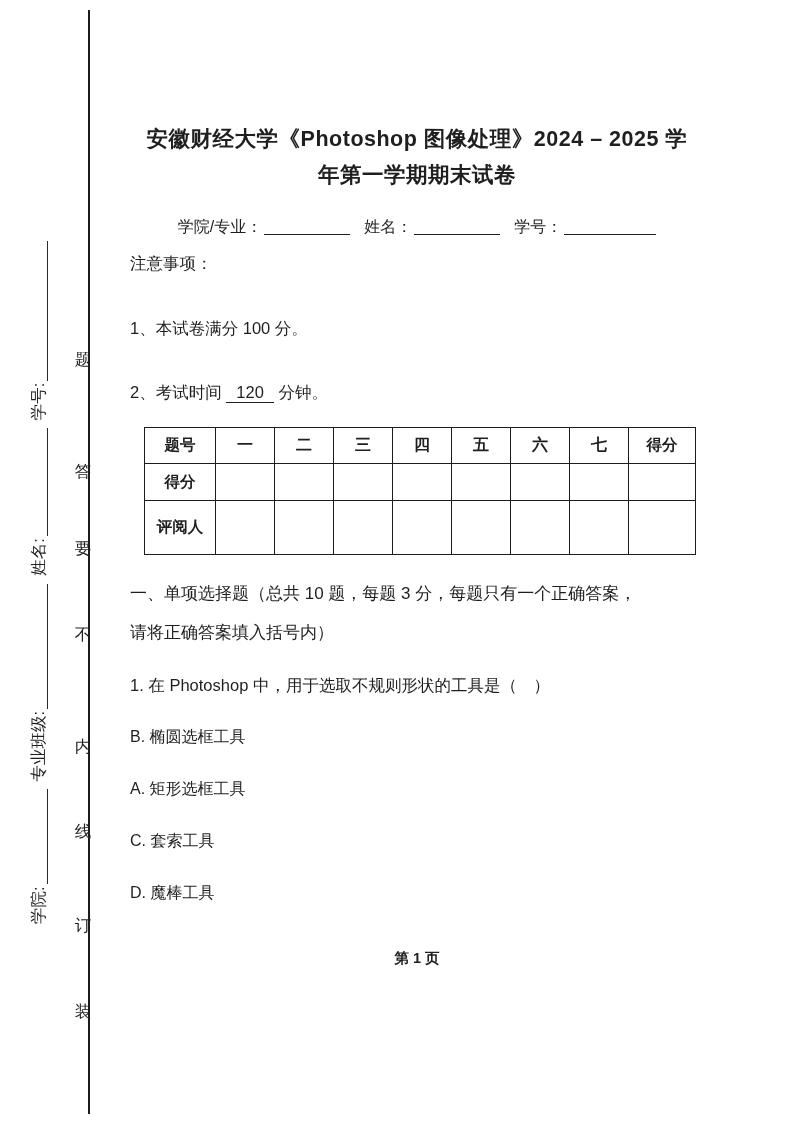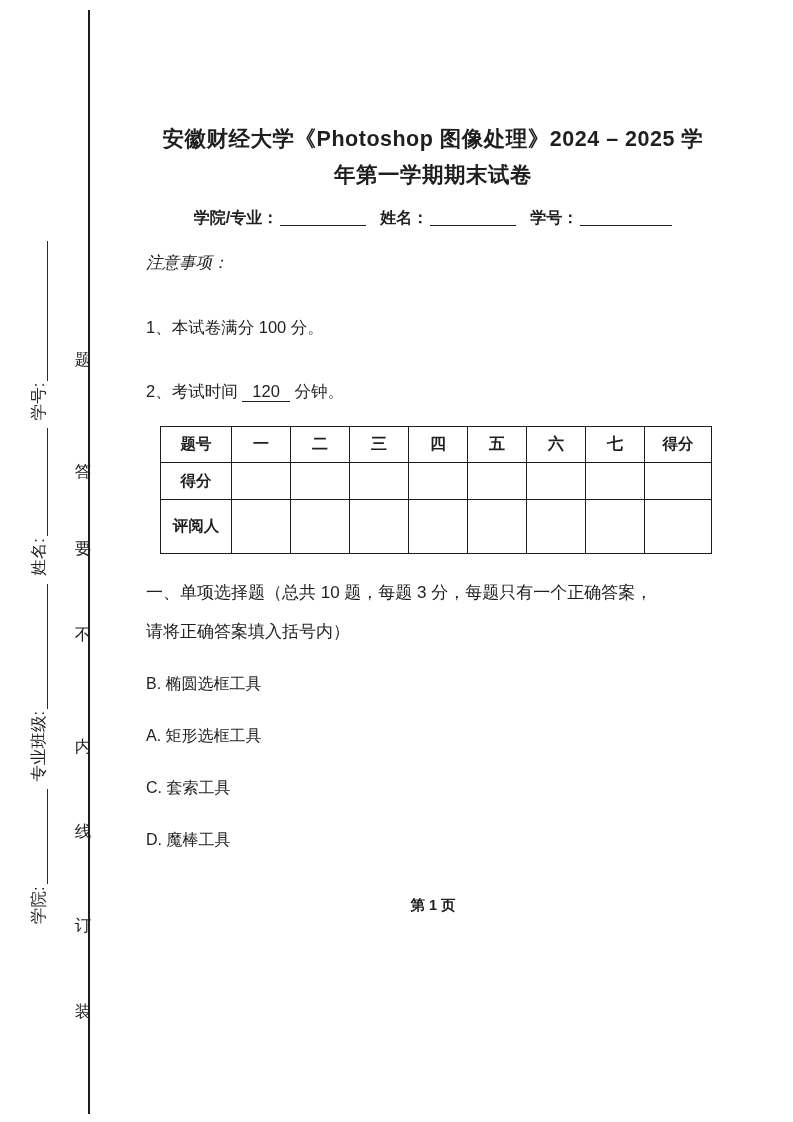--- a/index.html
+++ b/index.html
@@ -17,29 +17,29 @@
     display:flex; align-items:center; font-size:16.5px; white-space:nowrap;
   }
   .vfield { display:inline-flex; align-items:flex-end; margin-right:4px; }
   .vblank { display:inline-block; height:16px; border-bottom:1.5px solid #2a2a2a; margin:0 4px 2px 2px; }
   .vb1 { width:95px; } .vb2 { width:125px; } .vb3 { width:108px; } .vb4 { width:140px; }
 
   
   .bchar { position:absolute; left:72px; width:22px; text-align:center; font-size:16.5px; }
 
   
-  .main { position:absolute; left:146px; top:126px; width:574px; line-height:1; }
+  .main { position:absolute; left:130px; top:126px; width:574px; line-height:1; }
   .title { font-size:21.5px; font-weight:bold; text-align:center; line-height:26px; letter-spacing:0.5px; }
   .title2 { margin-top:10px; }
 
-  .info-row { margin-top:21px; display:flex; justify-content:center; align-items:flex-end; font-weight:bold; font-size:16px; }
+  .info-row { margin-top:30px; display:flex; justify-content:center; align-items:flex-end; font-weight:normal; font-size:16px; }
   .info-field { display:inline-flex; align-items:flex-end; margin:0 7px; }
   .blank { display:inline-block; width:86px; height:16px; border-bottom:1.8px solid #1f1f1f; margin-left:2px; }
 
-  .notice-heading { margin-top:28px; font-size:16.5px;font-style:italic; }
+  .notice-heading { margin-top:20px; font-size:16.5px; }
   .notice-item { margin-top:48px; font-size:16.5px; }
   .u120 { display:inline-block; border-bottom:1.6px solid #1f1f1f; padding:0 10px 1px 10px; }
 
   table.score { border-collapse:collapse; margin:24px 0 0 14px; table-layout:fixed; }
   .score th, .score td { border:1.8px solid #1c1c1c; text-align:center; padding:0; font-size:16px; }
   .score .lab { width:70px; font-weight:bold; font-size:15.5px; }
   .score .num { width:58px; font-weight:bold; }
   .score .lastcol { width:66px; font-weight:bold; font-size:15.5px; }
   .score tr.r1 { height:36px; }
   .score tr.r2 { height:37px; }
@@ -152,20 +152,21 @@
           <td></td>
         </tr>
       </tbody>
     </table>
 
     <div class="section-heading">
       <div>一、单项选择题（总共 10 题，每题 3 分，每题只有一个正确答案，</div>
       <div class="section-line2">请将正确答案填入括号内）</div>
     </div>
 
+    <div class="question q-first">1. 在 Photoshop 中，用于选取不规则形状的工具是（　）</div>
     <div class="option">B. 椭圆选框工具</div>
     <div class="option">A. 矩形选框工具</div>
     <div class="option">C. 套索工具</div>
     <div class="option">D. 魔棒工具</div>
 
 
     <div class="footer">第 1 页</div>
 
   </div>
 </div>

